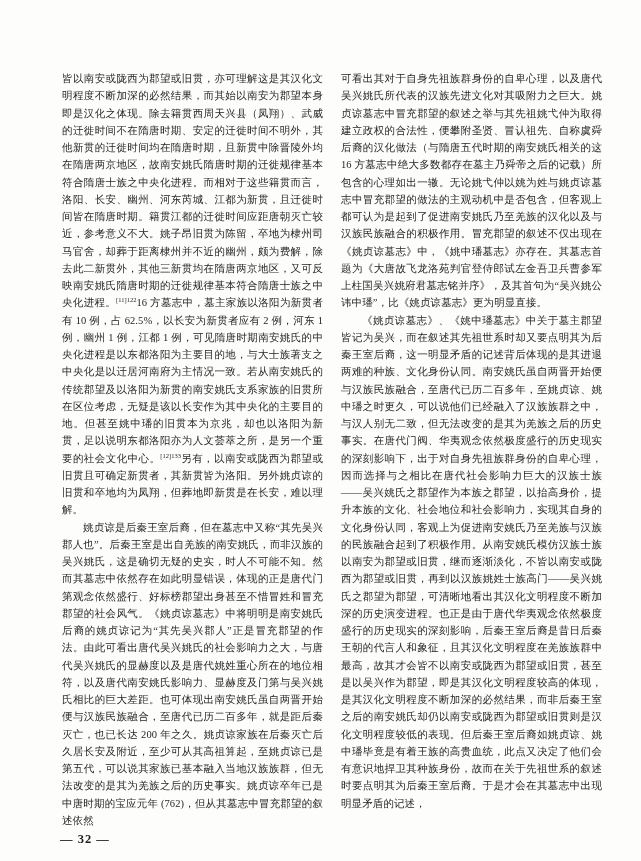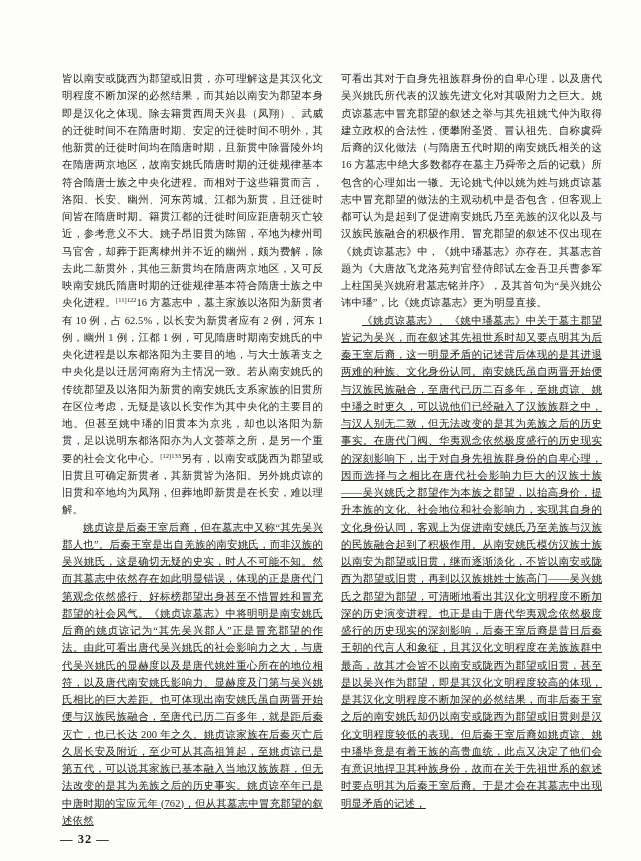--- a/index.html
+++ b/index.html
@@ -31,21 +31,20 @@
     text-align: justify;
     letter-spacing: 0.1px;
   }
   p.para {
     margin: 0;
     padding: 0;
     text-indent: 0;
   }
   p.para.indent {
     text-indent: 2em;
-    text-decoration: underline;
   }
   sup.cite {
     font-size: 0.62em;
     line-height: 0;
     vertical-align: super;
     letter-spacing: 0;
   }
   .page-number {
     position: absolute;
     left: 60px;

